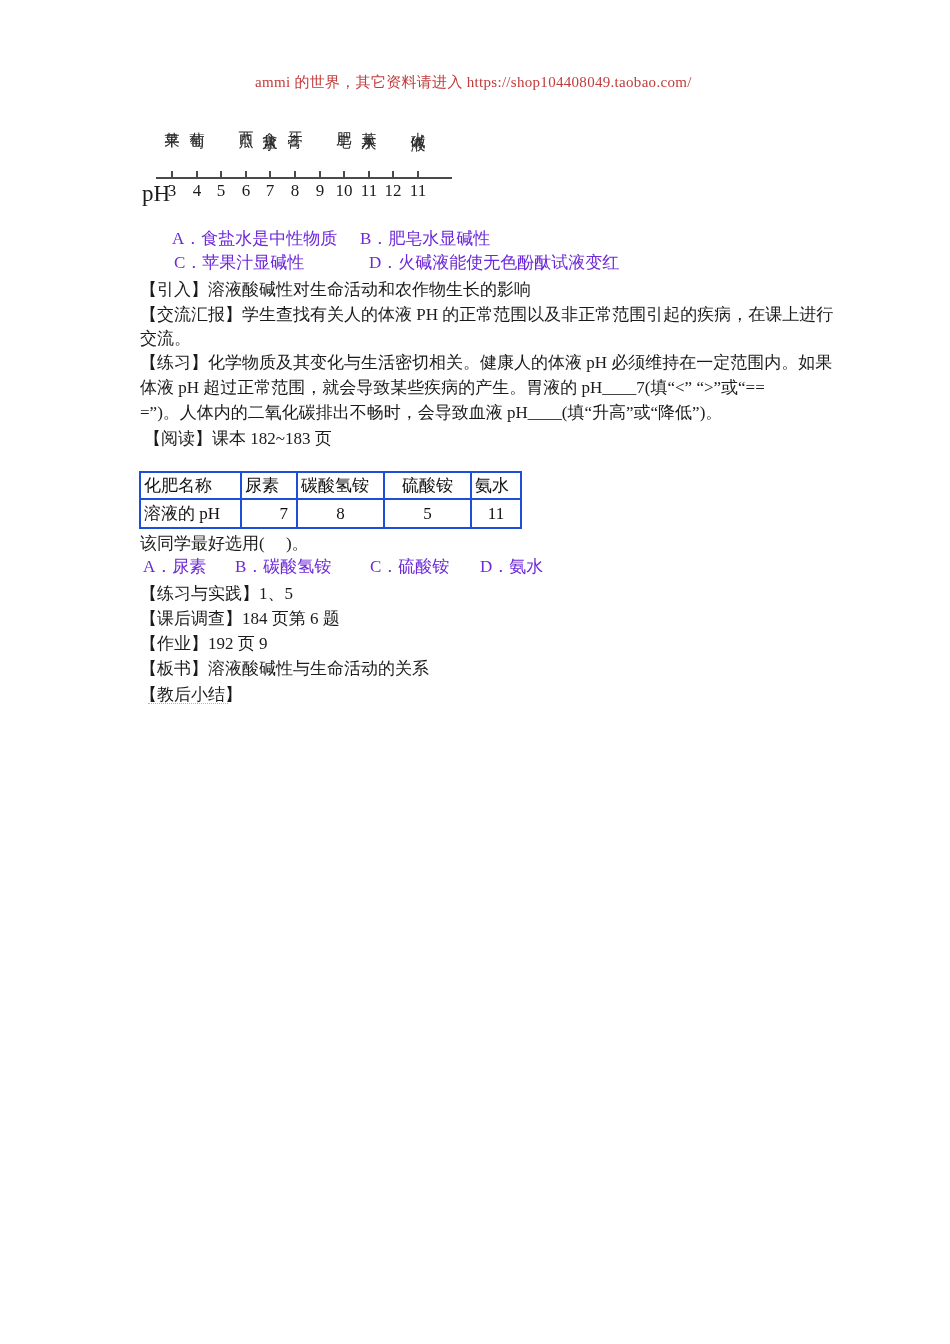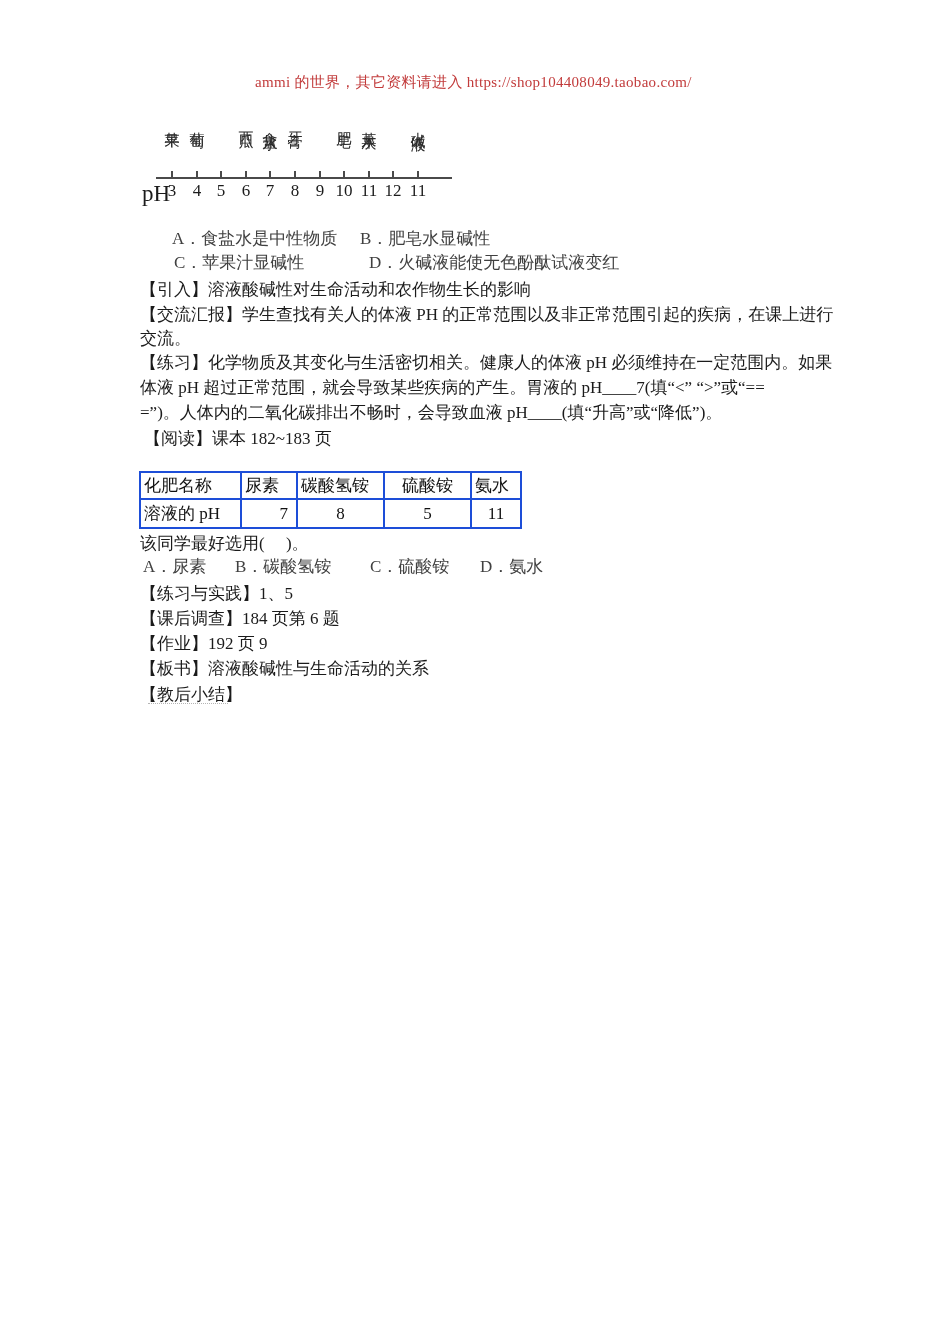--- a/index.html
+++ b/index.html
@@ -53,21 +53,21 @@
     left: 140px;
     font-size: 17px;
     line-height: 21px;
     color: #1b1b1b;
     white-space: pre;
   }
   .opt {
     position: absolute;
     font-size: 17px;
     line-height: 21px;
-    color: #404040;
+    color: #6d28d9;
     white-space: pre;
   }
   
   .fert-table {
     position: absolute;
     left: 139px;
     top: 471px;
     border-collapse: collapse;
     table-layout: fixed;
     font-size: 17px;

